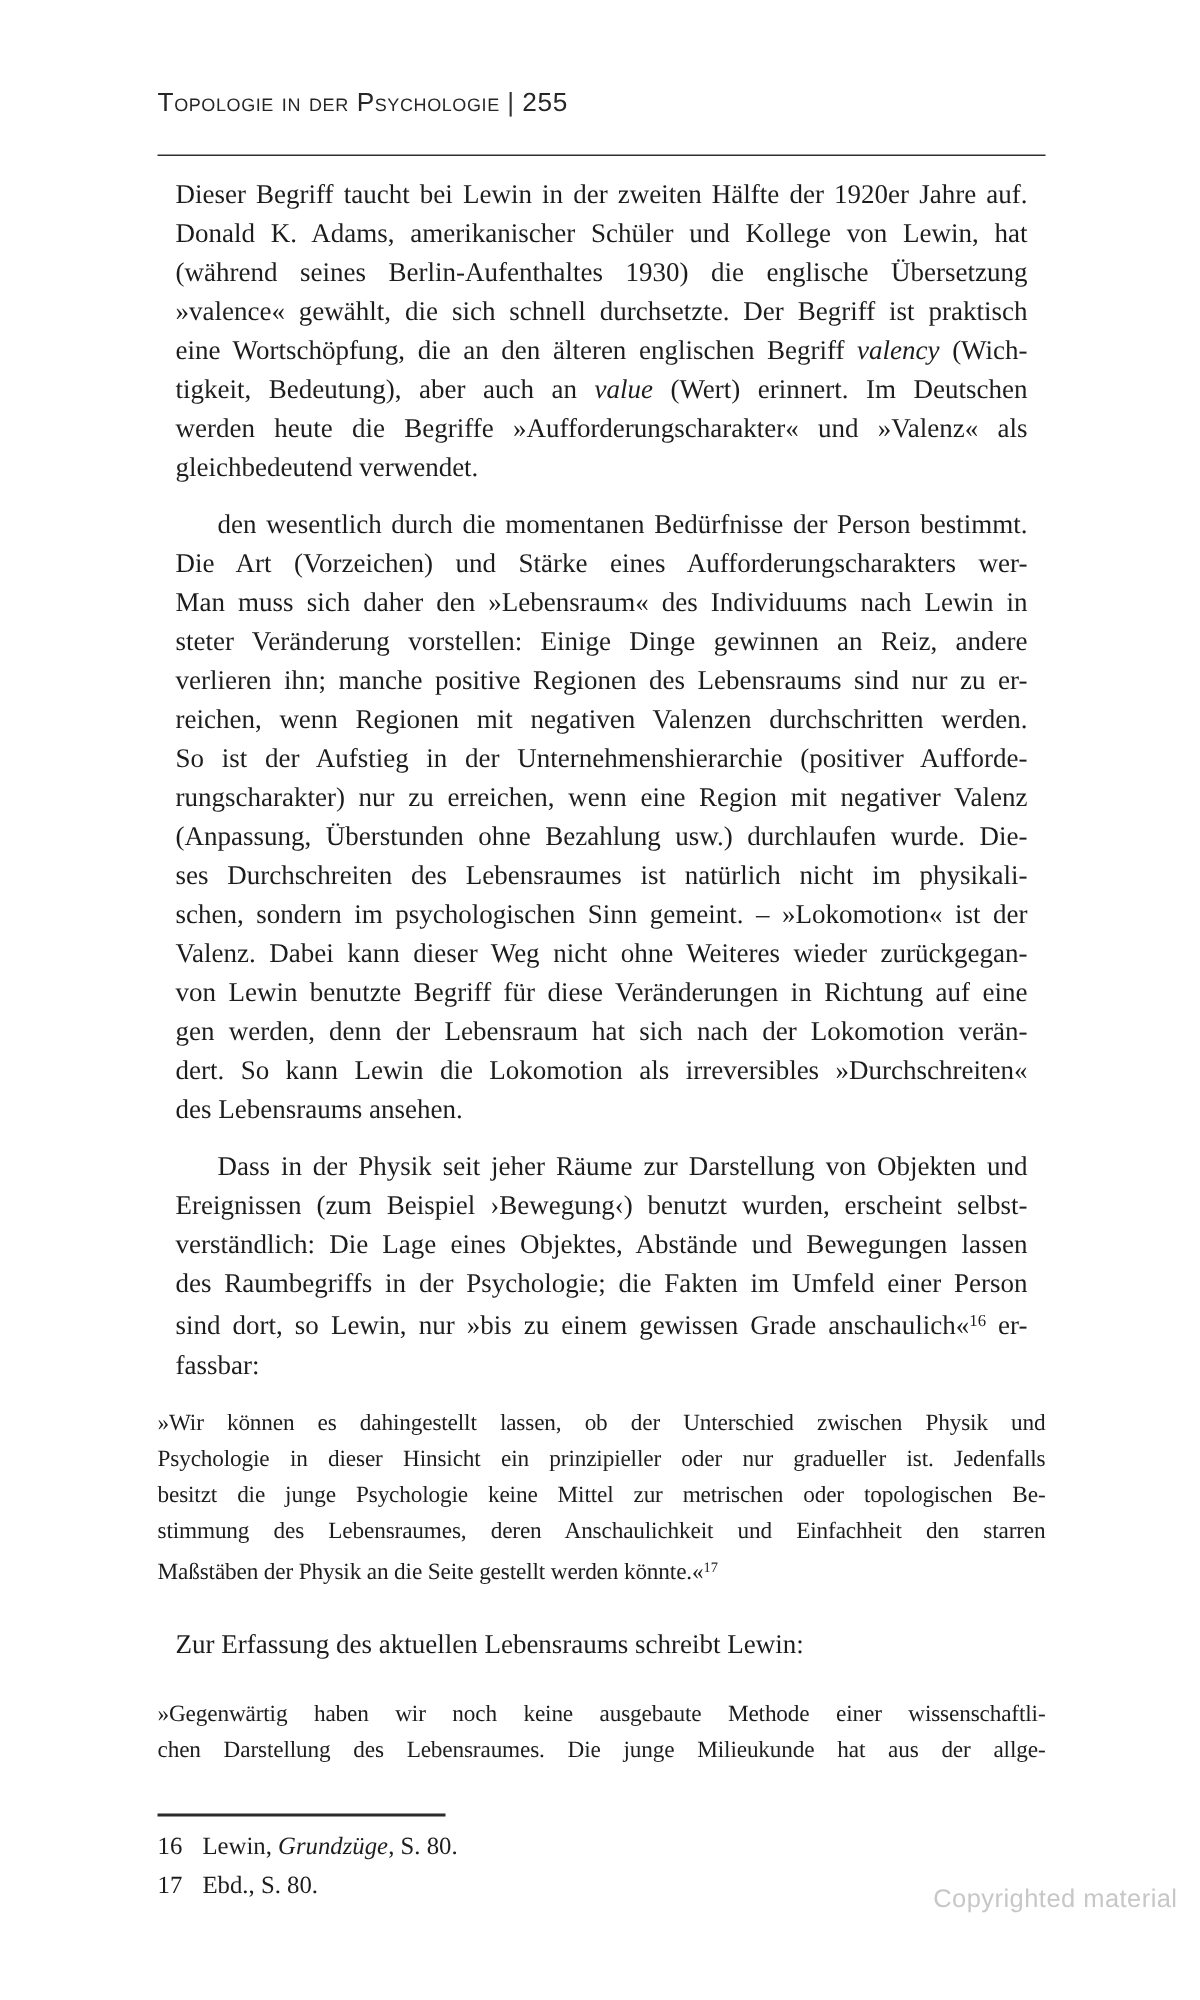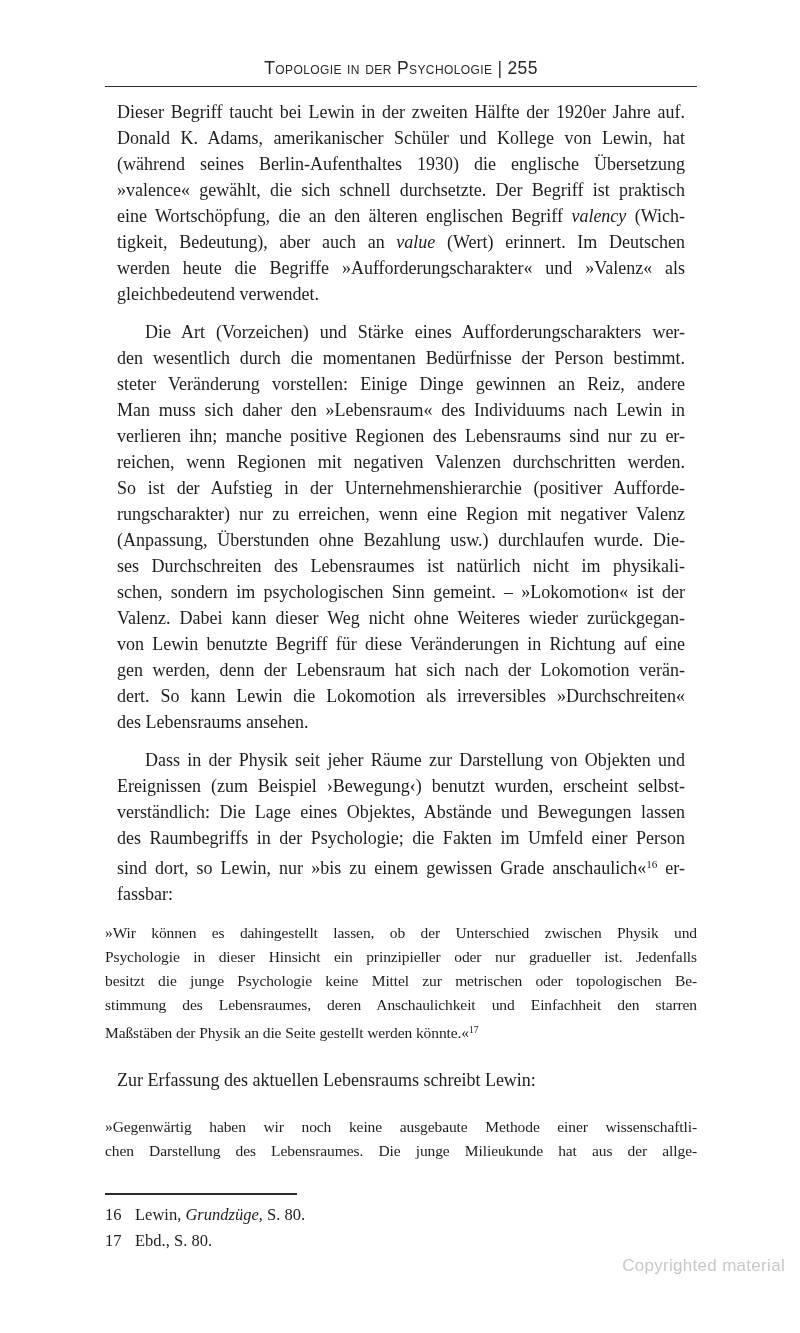--- a/index.html
+++ b/index.html
@@ -13,23 +13,23 @@
     overflow: hidden;
   }
   .column {
     position: absolute;
     left: 105px;
     top: 0;
     width: 592px;
   }
   .pagehead {
     margin-top: 57px;
-    padding-bottom: 7px;
+    padding-bottom: 24px;
     border-bottom: 1.5px solid #2e2e2e;
-    text-align: center;
+    text-align: left;
     font-family: "Liberation Sans", sans-serif;
     font-variant: small-caps;
     font-size: 17.5px;
     letter-spacing: 0.4px;
     color: #262626;
     line-height: 22px;
   }
   .pagehead .sep { margin: 0 5px; color: #333; }
   .bodytext { margin-top: 12px; font-size: 18px; line-height: 26px; }
   .para { margin: 12px; padding: 0; }
@@ -92,24 +92,24 @@
           <div class="line"><span>Dieser Begriff taucht bei Lewin in der zweiten Hälfte der 1920er Jahre auf.</span></div>
           <div class="line"><span>Donald K. Adams, amerikanischer Schüler und Kollege von Lewin, hat</span></div>
           <div class="line"><span>(während seines Berlin-Aufenthaltes 1930) die englische Übersetzung</span></div>
           <div class="line"><span>»valence« gewählt, die sich schnell durchsetzte. Der Begriff ist praktisch</span></div>
           <div class="line"><span>eine Wortschöpfung, die an den älteren englischen Begriff </span><span class="it">valency</span><span> (Wich-</span></div>
           <div class="line"><span>tigkeit, Bedeutung), aber auch an </span><span class="it">value</span><span> (Wert) erinnert. Im Deutschen</span></div>
           <div class="line"><span>werden heute die Begriffe »Aufforderungscharakter« und »Valenz« als</span></div>
           <div class="line end"><span>gleichbedeutend verwendet.</span></div>
         </div>
       <div class="para indent">
+          <div class="line"><span>den wesentlich durch die momentanen Bedürfnisse der Person bestimmt.</span></div>
           <div class="line"><span>Die Art (Vorzeichen) und Stärke eines Aufforderungscharakters wer-</span></div>
-          <div class="line"><span>den wesentlich durch die momentanen Bedürfnisse der Person bestimmt.</span></div>
+          <div class="line"><span>Man muss sich daher den »Lebensraum« des Individuums nach Lewin in</span></div>
           <div class="line"><span>steter Veränderung vorstellen: Einige Dinge gewinnen an Reiz, andere</span></div>
-          <div class="line"><span>Man muss sich daher den »Lebensraum« des Individuums nach Lewin in</span></div>
           <div class="line"><span>verlieren ihn; manche positive Regionen des Lebensraums sind nur zu er-</span></div>
           <div class="line"><span>reichen, wenn Regionen mit negativen Valenzen durchschritten werden.</span></div>
           <div class="line"><span>So ist der Aufstieg in der Unternehmenshierarchie (positiver Aufforde-</span></div>
           <div class="line"><span>rungscharakter) nur zu erreichen, wenn eine Region mit negativer Valenz</span></div>
           <div class="line"><span>(Anpassung, Überstunden ohne Bezahlung usw.) durchlaufen wurde. Die-</span></div>
           <div class="line"><span>ses Durchschreiten des Lebensraumes ist natürlich nicht im physikali-</span></div>
           <div class="line"><span>schen, sondern im psychologischen Sinn gemeint. – »Lokomotion« ist der</span></div>
           <div class="line"><span>Valenz. Dabei kann dieser Weg nicht ohne Weiteres wieder zurückgegan-</span></div>
           <div class="line"><span>von Lewin benutzte Begriff für diese Veränderungen in Richtung auf eine</span></div>
           <div class="line"><span>gen werden, denn der Lebensraum hat sich nach der Lokomotion verän-</span></div>

